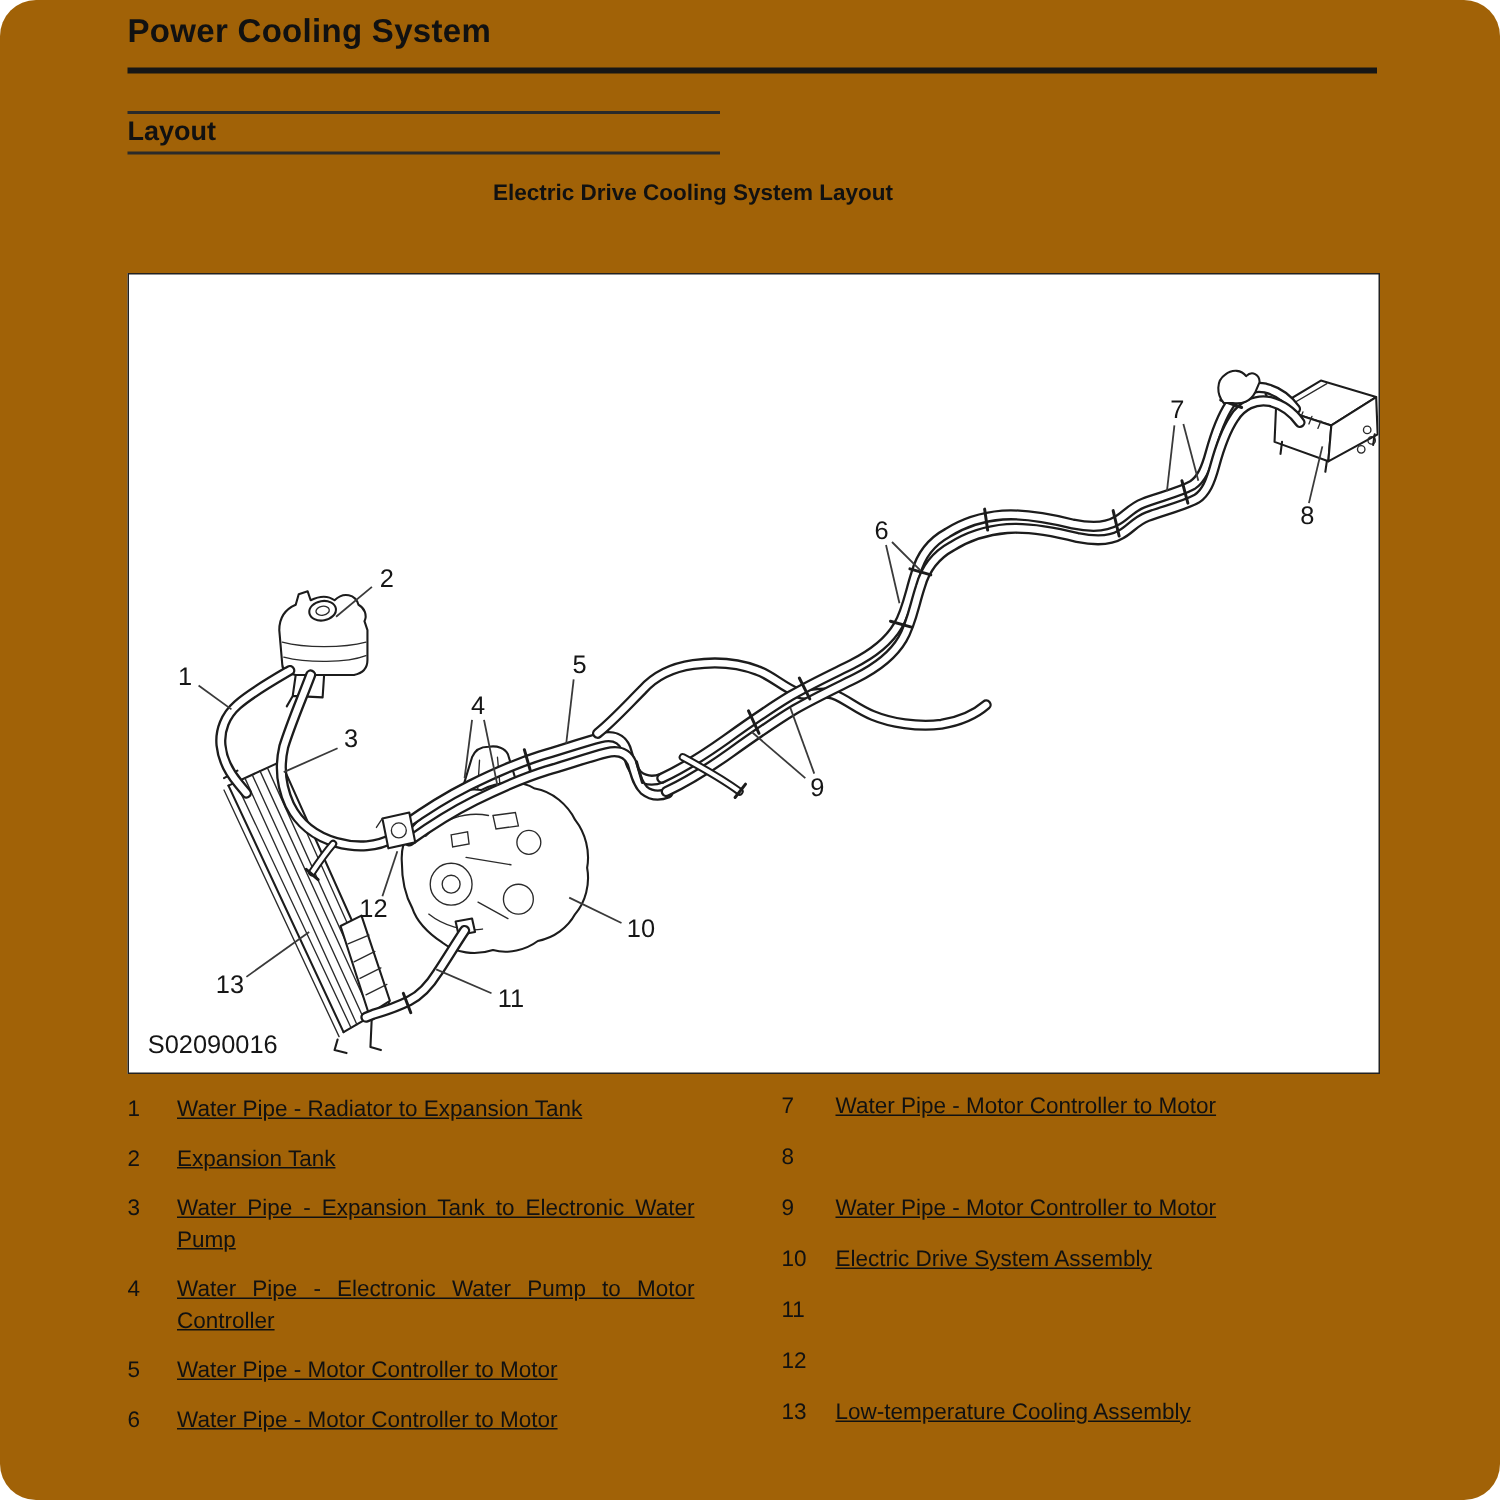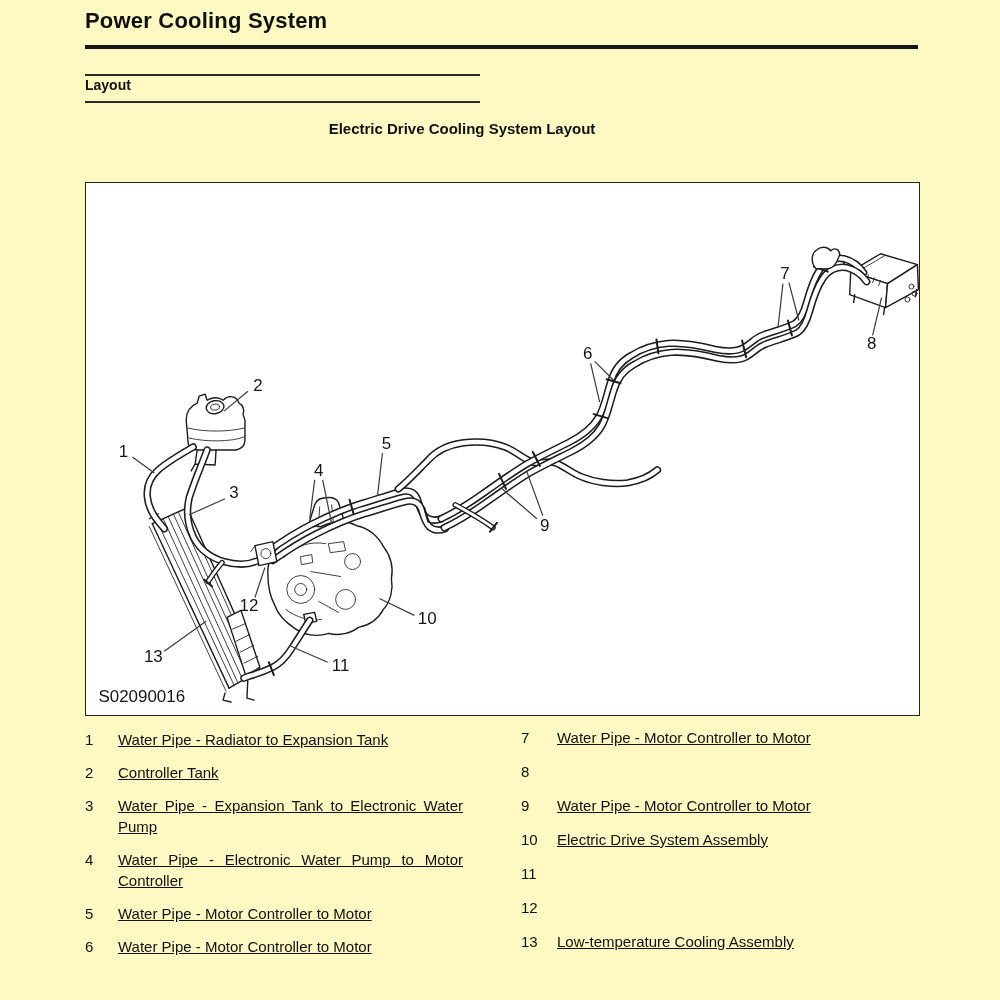--- a/index.html
+++ b/index.html
@@ -1,23 +1,23 @@
 <!DOCTYPE html>
 <html><head>
 <meta charset="utf-8">
 <style>
   html,body{margin:0;padding:0;background:#ffffff;}
-  .page{position:relative;width:1000px;height:1000px;background:#fef9c3;
-        font-family:"Liberation Sans","DejaVu Sans",sans-serif;color:#111;overflow:hidden;}
+  .page{position:relative;width:1000px;height:1000px;background:#a16207;
+        font-family:"Liberation Sans","DejaVu Sans",sans-serif;color:#111;overflow:hidden;border-radius:24px;}
   .page-title{position:absolute;left:85px;top:8px;margin:0;font-size:22px;font-weight:bold;letter-spacing:.2px;}
   .rule-thick{position:absolute;left:85px;top:45px;width:833px;height:4px;background:#161616;}
   .rule-thin{position:absolute;left:85px;width:395px;height:2px;background:#2a2a2a;}
   .rule-layout-top{top:74px;}
   .rule-layout-bottom{top:101px;}
-  .section-heading{position:absolute;left:85px;top:77px;margin:0;font-size:14px;font-weight:bold;}
+  .section-heading{position:absolute;left:85px;top:77px;margin:0;font-size:18px;font-weight:bold;}
   .figure-caption{position:absolute;left:0;top:120px;width:924px;text-align:center;
                   font-size:15px;font-weight:bold;}
   .figure-box{position:absolute;left:85px;top:182px;width:833px;height:532px;border:1px solid #222;background:#fff;}
   .figure-box svg{display:block;width:100%;height:100%;}
 
   
   .art{fill:none;stroke:#1c1c1c;stroke-width:1.4;stroke-linecap:round;stroke-linejoin:round;}
   .art-fill{fill:#ffffff;stroke:#1c1c1c;stroke-width:1.4;stroke-linecap:round;stroke-linejoin:round;}
   .art-thin{fill:none;stroke:#2b2b2b;stroke-width:.9;stroke-linecap:round;}
   .pipe{fill:none;stroke:#1c1c1c;stroke-width:7.5;stroke-linecap:round;stroke-linejoin:round;}
@@ -205,21 +205,21 @@
     </svg>
   </div>
 
   <div class="legend-col legend-left" id="legend-left">
       <div class="legend-item">
         <span class="legend-num">1</span>
         <span class="legend-label">Water Pipe - Radiator to Expansion Tank</span>
       </div>
       <div class="legend-item">
         <span class="legend-num">2</span>
-        <span class="legend-label">Controller Tank</span>
+        <span class="legend-label">Expansion Tank</span>
       </div>
       <div class="legend-item">
         <span class="legend-num">3</span>
         <span class="legend-label">Water Pipe - Expansion Tank to Electronic Water Pump</span>
       </div>
       <div class="legend-item">
         <span class="legend-num">4</span>
         <span class="legend-label">Water Pipe - Electronic Water Pump to Motor Controller</span>
       </div>
       <div class="legend-item">

